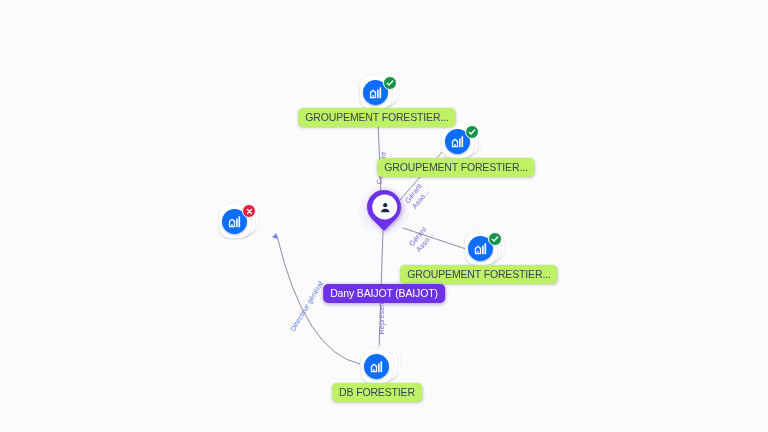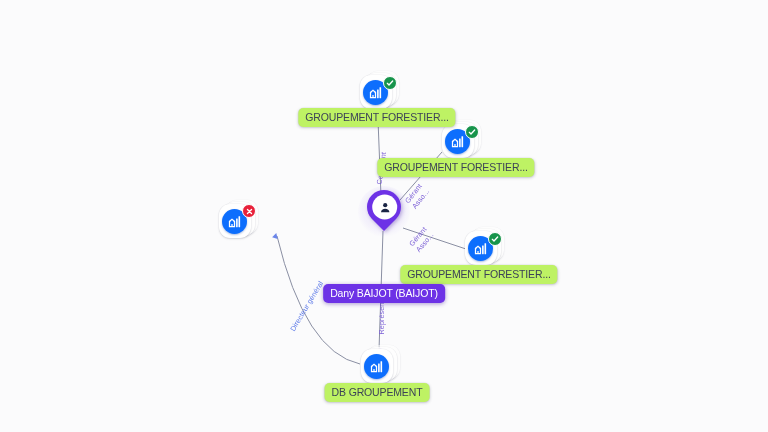--- a/index.html
+++ b/index.html
@@ -238,21 +238,21 @@
     <div class="card c2"></div>
     <div class="card c1"></div>
     <div class="disc">
       <svg width="15" height="15" viewBox="0 0 24 24" fill="#fff">
         <path d="M3 21V11l5-4 5 4v10H3zm2-2h2v-3h2v3h2v-6.1L8 9.6 5 12.9V19z"></path>
         <rect x="14.5" y="7" width="2.6" height="14" rx=".5"></rect>
         <rect x="18.4" y="3.5" width="2.6" height="17.5" rx=".5"></rect>
       </svg>
     </div>
   </div>
-  <div class="pill" style="left:377px;top:383px;">DB GROUPEMENT</div>
+  <div class="pill" style="left:377px;top:383px;">DB FORESTIER</div>
 
   <div class="person" style="left:384px;top:212px;">
     <div class="halo"></div>
     <div class="pin">
       <div class="inner">
         <svg width="14" height="14" viewBox="0 0 24 24" fill="#1b2545">
           <circle cx="12" cy="8" r="3.6"></circle>
           <path d="M4.8 20c0-3.7 3.3-6 7.2-6s7.2 2.3 7.2 6z"></path>
         </svg>
       </div>

